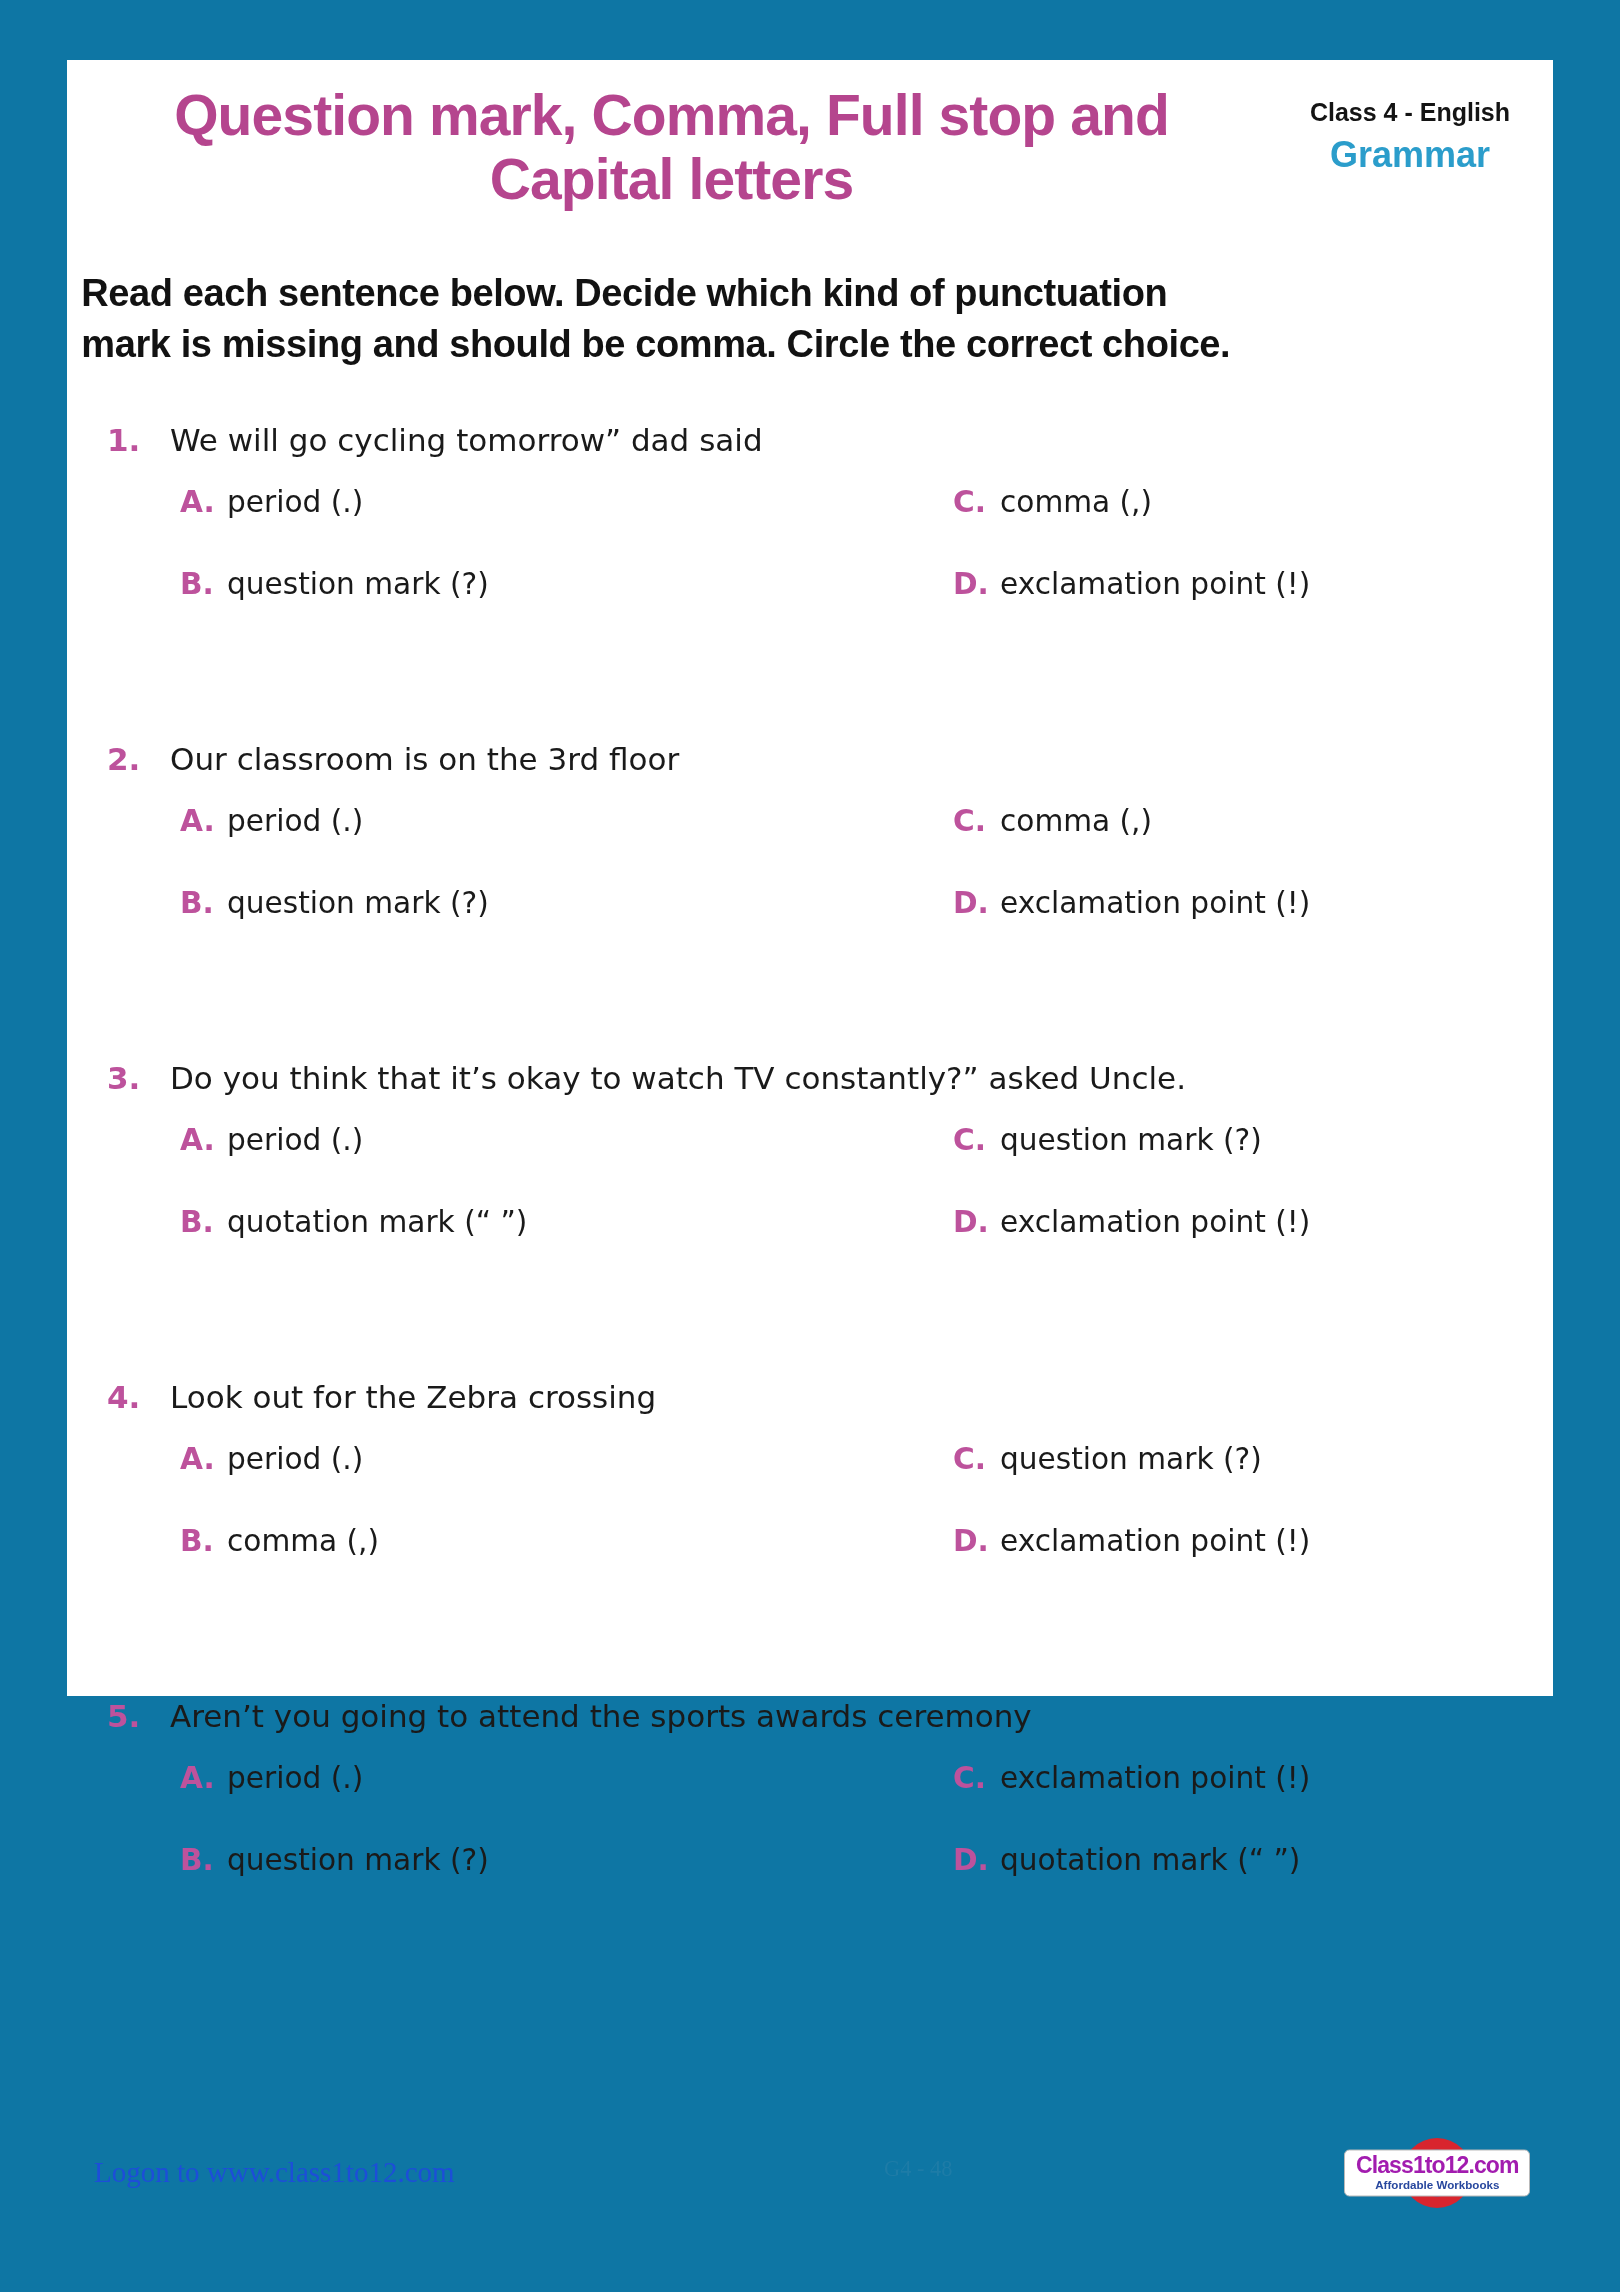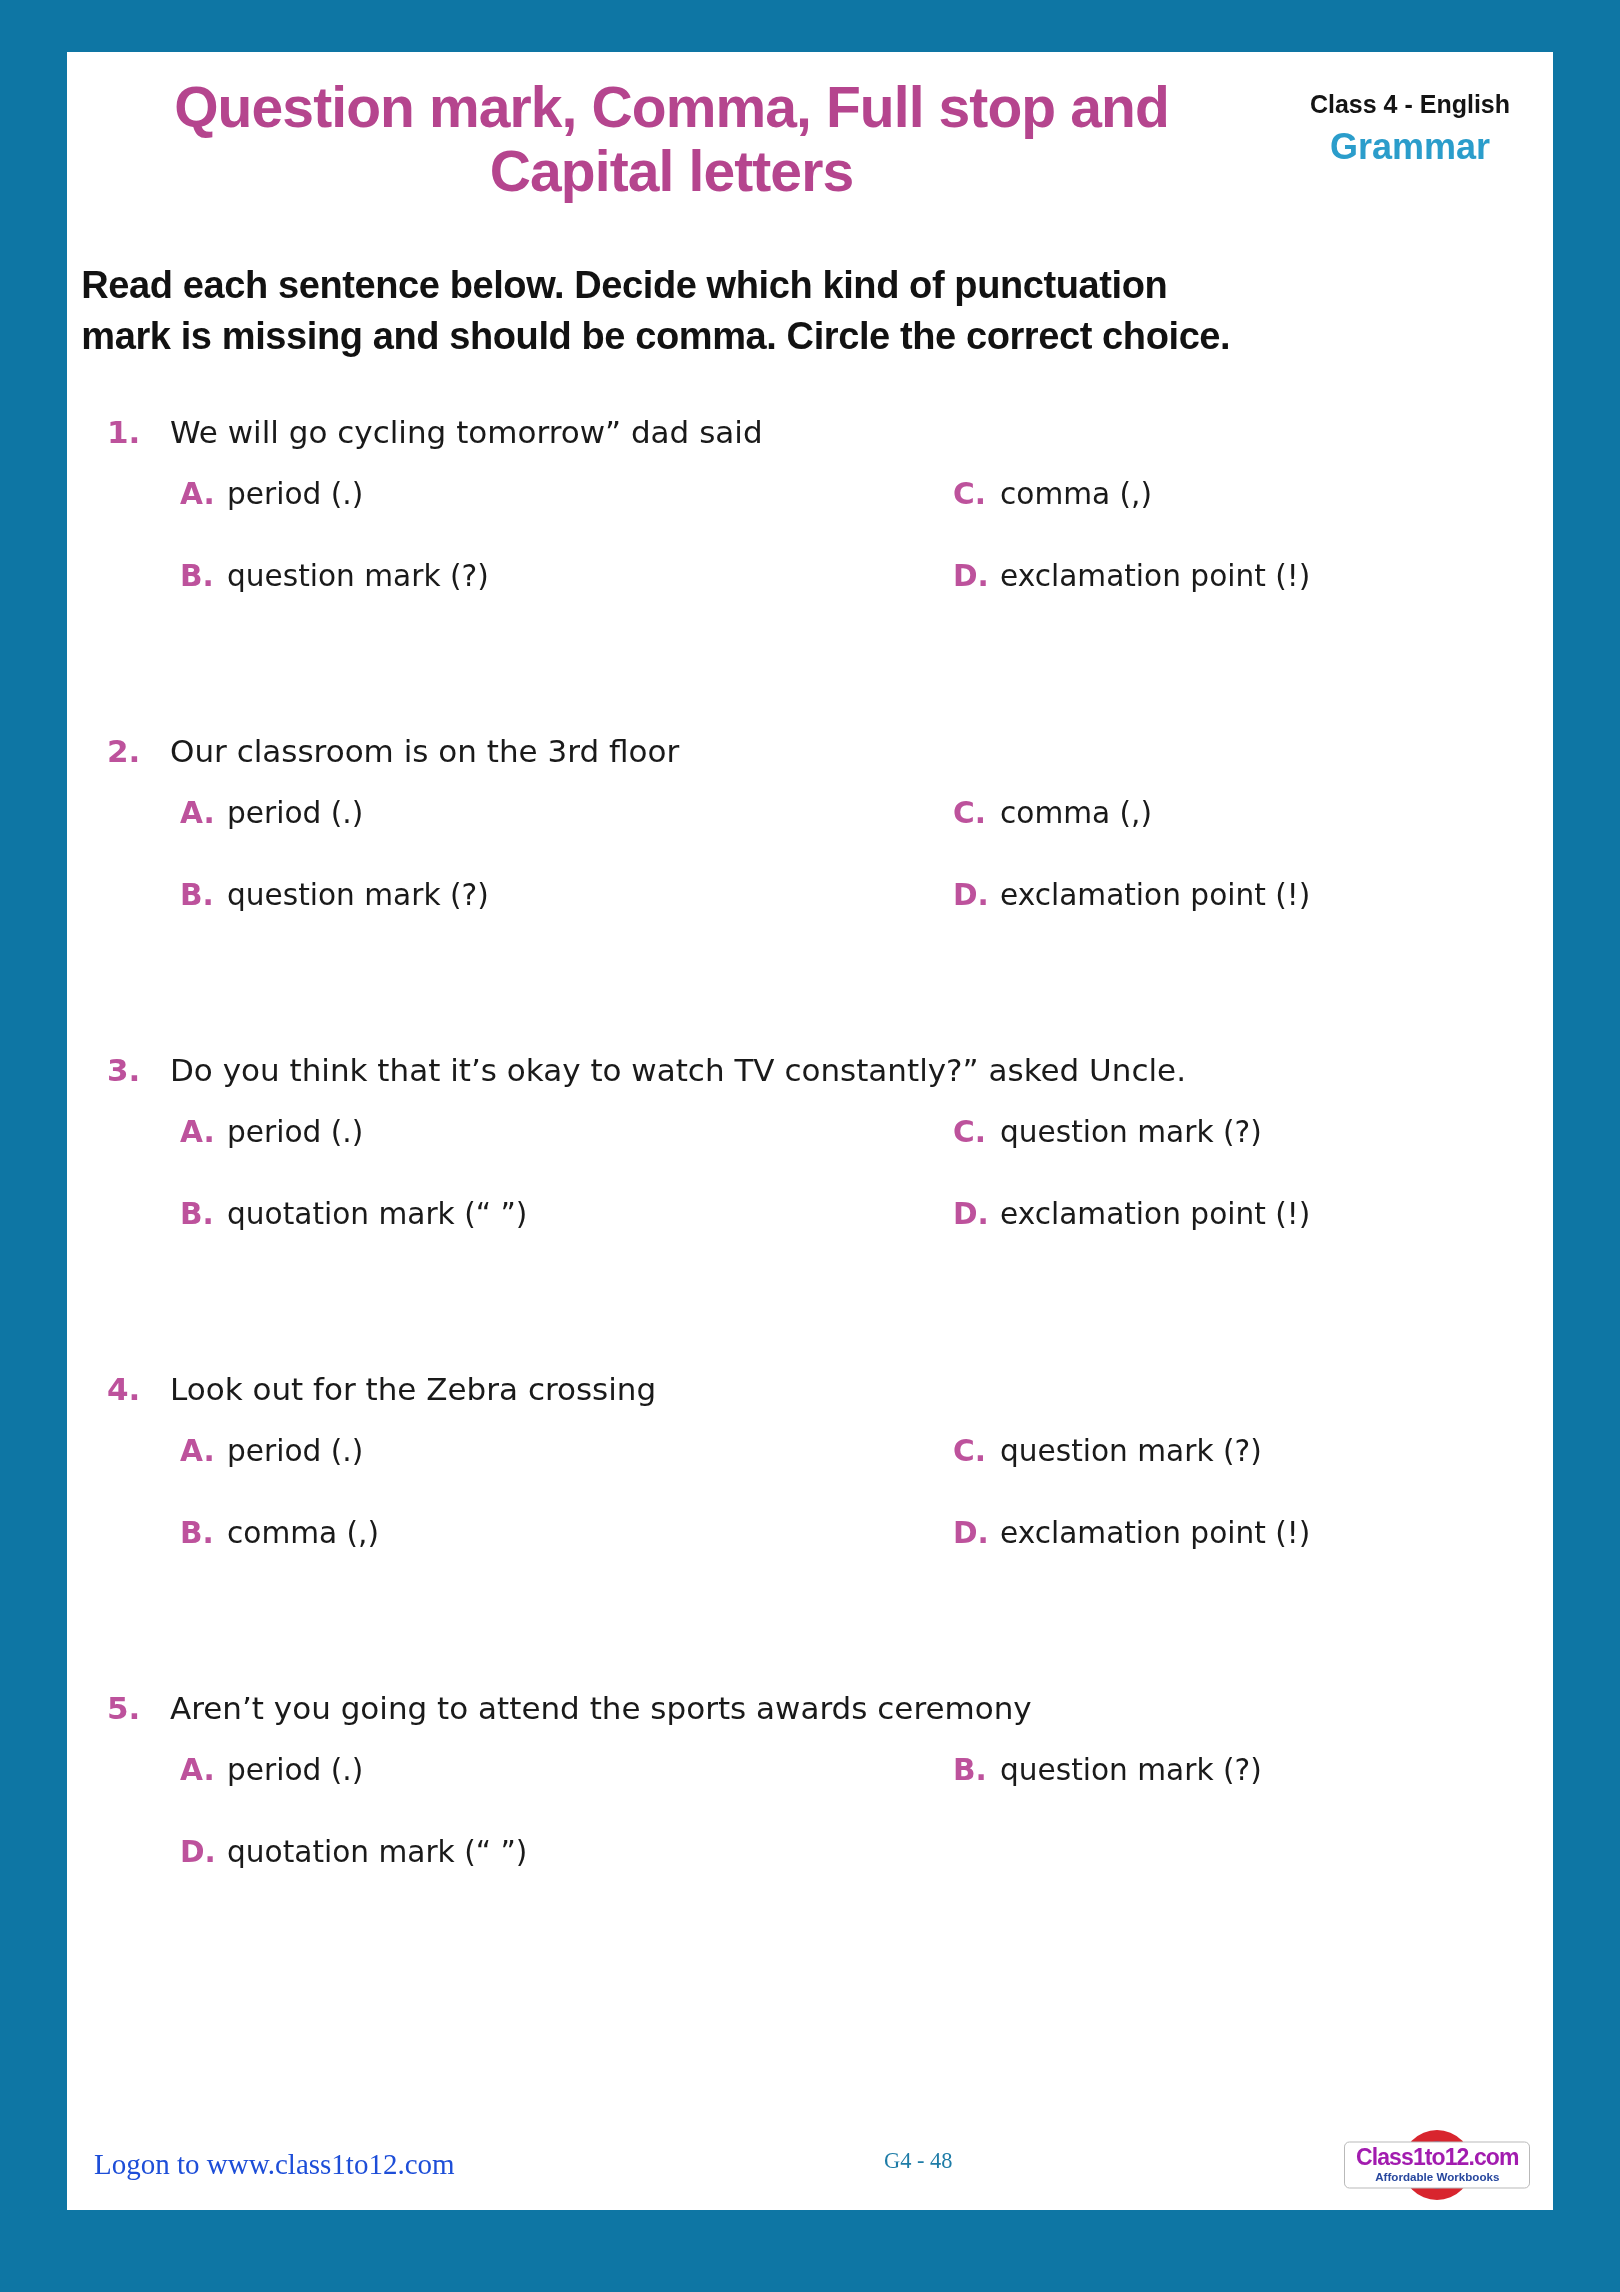--- a/index.html
+++ b/index.html
@@ -4,22 +4,22 @@
 <style>
   html, body { margin: 0; padding: 0; }
   body {
     width: 1620px; height: 2293px;
     background: #0e76a4;
     position: relative;
     font-family: "Liberation Sans", sans-serif;
     overflow: hidden;
   }
   .page {
-    position: absolute; left: 67px; top: 52px;
-    width: 1486px; height: 2158px;
+    position: absolute; left: 67px; top: 60px;
+    width: 1486px; height: 1636px;
     background: #ffffff;
   }
   .title {
     position: absolute; left: 18px; top: 23px; width: 1173px;
     text-align: center;
     font-size: 57px; font-weight: bold; line-height: 1.13;
     color: #b5458e;
     letter-spacing: -0.9px;
   }
   .header-right {
@@ -155,20 +155,21 @@
         <div class="option"><span class="opt-letter">D.</span><span>exclamation point (!)</span></div>
       </div>
     </div>
 
     <div class="question">
       <div class="q-line">
         <span class="q-num">5.</span><span class="q-text">Aren’t you going to attend the sports awards ceremony</span>
       </div>
       <div class="options">
         <div class="option"><span class="opt-letter">A.</span><span>period (.)</span></div>
+        <div class="option"><span class="opt-letter">C.</span><span>exclamation point (!)</span></div>
         <div class="option"><span class="opt-letter">B.</span><span>question mark (?)</span></div>
         <div class="option"><span class="opt-letter">D.</span><span>quotation mark (“ ”)</span></div>
       </div>
     </div>
 
   </div>
 
   <div class="footer-logon">Logon to www.class1to12.com</div>
   <div class="footer-code">G4 - 48</div>
 

